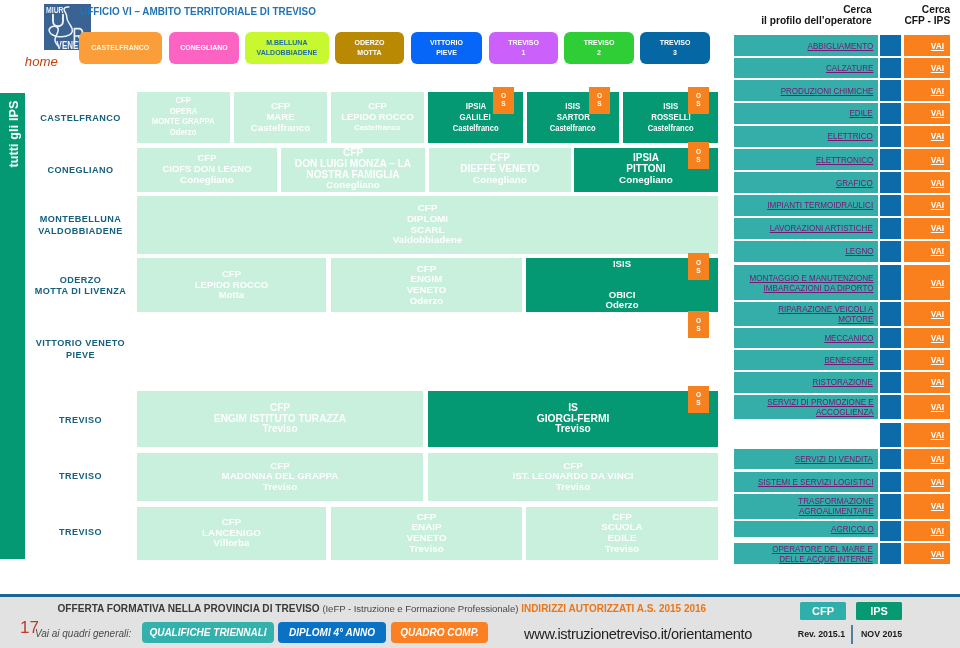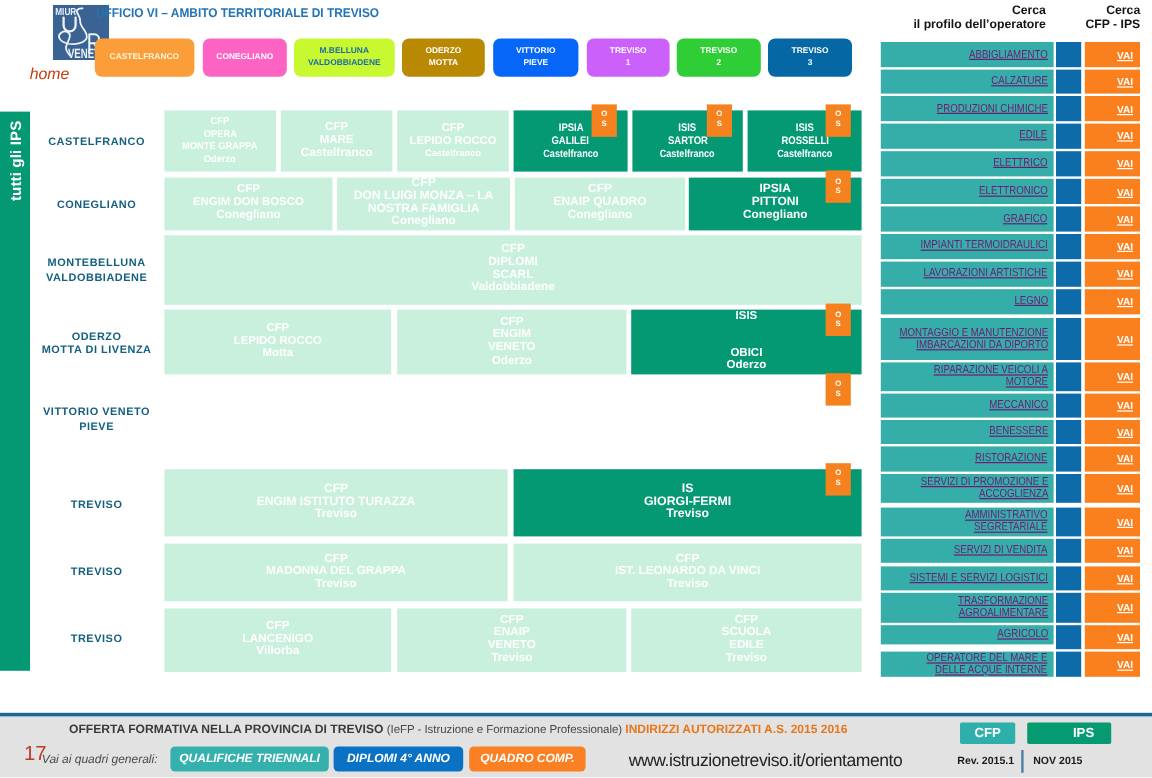--- a/index.html
+++ b/index.html
@@ -182,32 +182,32 @@
   <div class="ln" style="font-size:9.2px;transform:scaleX(0.86);">ISIS</div>
   <div class="ln" style="font-size:9.2px;transform:scaleX(0.86);">ROSSELLI</div>
   <div class="sub" style="font-size:8.8px;transform:scaleX(0.86);">Castelfranco</div>
 </div>
 <div class="osbadge" style="left:688px;top:86.8px;">
       <span>O</span>
       <span>S</span>
     </div>
 <div class="abs cell" style="left:137px;top:147.5px;width:140px;height:44px;background:#C9EFDD;">
   <div class="ln" style="font-size:9.5px;">CFP</div>
-  <div class="ln" style="font-size:9.5px;">ENGIM DON BOSCO</div>
+  <div class="ln" style="font-size:9.5px;">CIOFS DON LEGNO</div>
   <div class="sub" style="font-size:9.9px;">Conegliano</div>
 </div>
 <div class="abs cell" style="left:281px;top:147.5px;width:144px;height:44px;background:#C9EFDD;">
   <div class="ln" style="font-size:10.1px;">CFP</div>
   <div class="ln" style="font-size:10.1px;">DON LUIGI MONZA – LA</div>
   <div class="ln" style="font-size:10.1px;">NOSTRA FAMIGLIA</div>
   <div class="sub" style="font-size:9.9px;">Conegliano</div>
 </div>
 <div class="abs cell" style="left:429px;top:147.5px;width:142px;height:44px;background:#C9EFDD;">
   <div class="ln" style="font-size:10.0px;">CFP</div>
-  <div class="ln" style="font-size:10.0px;">ENAIP QUADRO</div>
+  <div class="ln" style="font-size:10.0px;">DIEFFE VENETO</div>
   <div class="sub" style="font-size:9.9px;">Conegliano</div>
 </div>
 <div class="abs cell" style="left:574px;top:147.5px;width:144px;height:44px;background:#049873;">
   <div class="ln" style="font-size:10.0px;">IPSIA</div>
   <div class="ln" style="font-size:10.0px;">PITTONI</div>
   <div class="sub" style="font-size:9.9px;">Conegliano</div>
 </div>
 <div class="osbadge" style="left:688px;top:142.3px;">
       <span>O</span>
       <span>S</span>
@@ -395,24 +395,20 @@
 <div class="abs prow-o" style="top:371.8px;height:20.8px;">
       <div class="tx">VAI</div>
     </div>
 <div class="abs prow-t" style="top:394.6px;height:24.4px;">
       <div class="tx">SERVIZI DI PROMOZIONE E
 ACCOGLIENZA</div>
     </div>
 <div class="abs prow-b" style="top:394.6px;height:24.4px;"></div>
 <div class="abs prow-o" style="top:394.6px;height:24.4px;">
       <div class="tx">VAI</div>
-    </div>
-<div class="abs prow-t" style="top:422.9px;height:23.7px;">
-      <div class="tx">AMMINISTRATIVO
-SEGRETARIALE</div>
     </div>
 <div class="abs prow-b" style="top:422.9px;height:23.7px;"></div>
 <div class="abs prow-o" style="top:422.9px;height:23.7px;">
       <div class="tx">VAI</div>
     </div>
 <div class="abs prow-t" style="top:449.1px;height:20.2px;">
       <div class="tx">SERVIZI DI VENDITA</div>
     </div>
 <div class="abs prow-b" style="top:449.1px;height:20.2px;"></div>
 <div class="abs prow-o" style="top:449.1px;height:20.2px;">
@@ -455,14 +451,14 @@
 <div class="abs" id="foot-main"><span>OFFERTA FORMATIVA NELLA PROVINCIA DI TREVISO</span> <span class="thin">(IeFP - Istruzione e Formazione Professionale)</span> <span class="orange">INDIRIZZI AUTORIZZATI A.S. 2015 2016</span></div>
 <div class="abs" id="foot-vai">Vai ai quadri generali:</div>
 <div class="fbtn" style="left:142px;width:132px;background:#35B1AD;">QUALIFICHE TRIENNALI</div>
 <div class="fbtn" style="left:278px;width:108px;background:#0A72C4;">DIPLOMI 4° ANNO</div>
 <div class="fbtn" style="left:391px;width:97px;background:#FA8023;">QUADRO COMP.</div>
 <div class="abs" id="foot-url">www.istruzionetreviso.it/orientamento</div>
 <div class="abs" id="foot-rev">Rev. 2015.1</div>
 <div class="abs" id="foot-sep"></div>
 <div class="abs" id="foot-nov">NOV 2015</div>
 <div class="ftag" style="left:800px;width:46px;background:#2FAFAB;">CFP</div>
-<div class="ftag" style="left:856px;width:46px;background:#059A72;padding-left:24px;">IPS</div>
+<div class="ftag" style="left:856px;width:46px;background:#059A72;">IPS</div>
 </div>
 
 </body></html>

